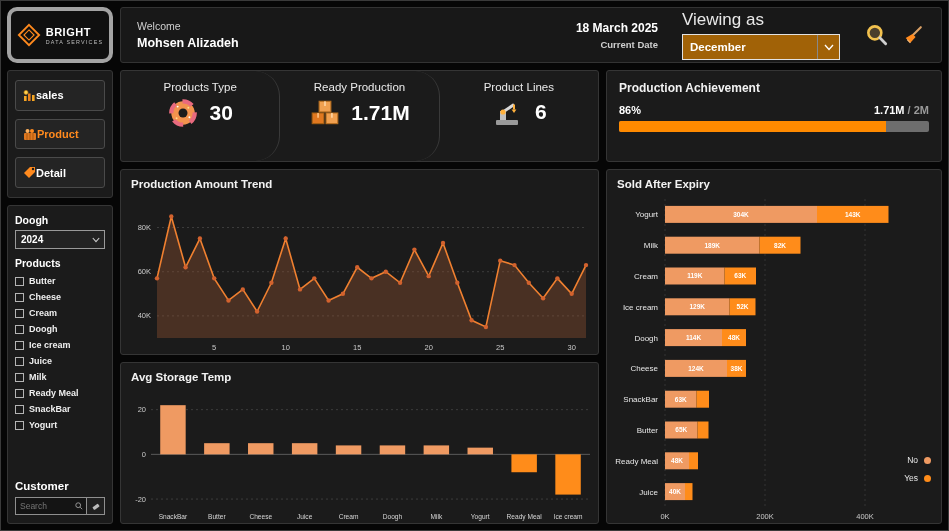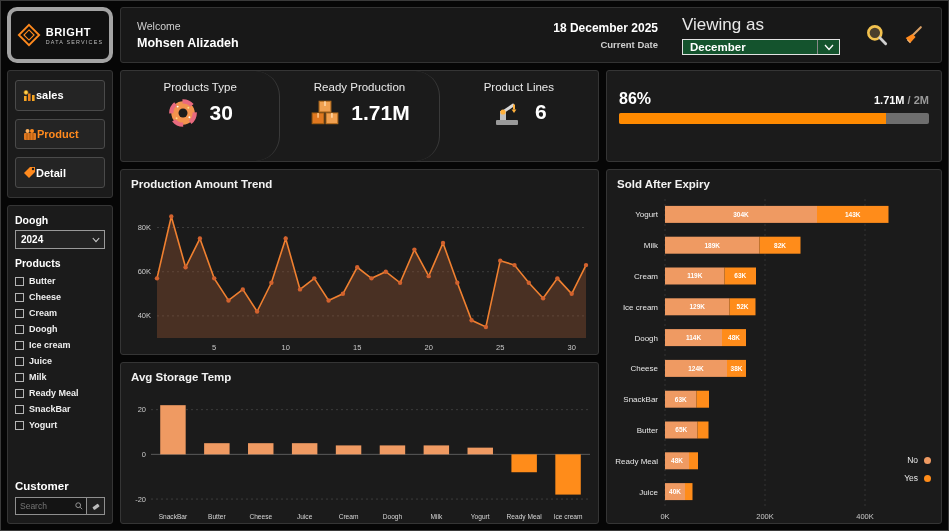--- a/index.html
+++ b/index.html
@@ -13,21 +13,21 @@
   .logo-l1{color:#fff;font-weight:bold;font-size:11px;letter-spacing:.5px;}
   .logo-l2{color:#bdbdbd;font-size:5.4px;letter-spacing:1.2px;margin-top:1px;}
   .topbar-main{flex:1;background:#181818;border:1px solid #333;border-radius:3px;display:flex;align-items:center;padding:0 16px;gap:24px;}
   .welcome-label{color:#cfcfcf;font-size:10.5px;margin-bottom:4px;}
   .user-name{color:#fff;font-size:12.5px;font-weight:bold;}
   .date-block{margin-left:auto;text-align:right;}
   .date-value{color:#fff;font-weight:bold;font-size:12px;margin-bottom:4px;}
   .date-label{color:#cfcfcf;font-size:9.5px;font-weight:bold;}
   .viewing-block{width:158px;}
   .viewing-label{color:#e8e8e8;font-size:17px;margin-bottom:4px;}
-  .select{display:flex;align-items:center;background:#14532d;border:1px solid #e2e2e2;color:#fff;font-weight:bold;font-size:11.5px;height:16px;padding:0 0 0 7px;cursor:pointer;}
+  .select{display:flex;align-items:center;background:#a16207;border:1px solid #e2e2e2;color:#fff;font-weight:bold;font-size:11.5px;height:26px;padding:0 0 0 7px;cursor:pointer;}
   .select .sel-text{flex:1;}
   .sel-chev{width:22px;height:100%;display:flex;align-items:center;justify-content:center;border-left:1px solid #888;}
   .header-icons{display:flex;align-items:center;gap:12px;}
   .icon-btn{display:flex;align-items:center;justify-content:center;cursor:pointer;}
 
   
   .body{flex:1;display:flex;gap:7px;min-height:0;}
   .panel{background:#1b1b1b;border:1px solid #353535;border-radius:3px;}
 
   
@@ -56,21 +56,21 @@
   .kpi-panel{grid-column:1;grid-row:1;display:flex;}
   .kpi-block{flex:1;padding:10px 6px 6px;display:flex;flex-direction:column;align-items:center;}
   .kpi-block.div{border-right:1px solid #3a3a3a;border-radius:25px;}
   .kpi-label{color:#eaeaea;font-size:11.5px;margin-bottom:4px;}
   .kpi-row2{display:flex;align-items:center;gap:10px;}
   .kpi-value{color:#fff;font-size:21px;font-weight:bold;}
 
   .ach-panel{grid-column:2;grid-row:1;padding:10px 12px;}
   .ach-title{color:#f2f2f2;font-weight:bold;font-size:12px;}
   .ach-row{display:flex;justify-content:space-between;align-items:baseline;margin:9px 0 5px;}
-  .ach-pct{color:#fff;font-size:16px;font-weight:bold;}
+  .ach-pct{color:#fff;font-size:11px;font-weight:bold;}
   .ach-target{font-size:11px;font-weight:bold;}
   .ach-current{color:#fff;}
   .ach-sep,.ach-max{color:#9a9a9a;}
   .progress{height:11px;background:#6e6e6e;border-radius:2px;overflow:hidden;}
   .progress-fill{height:100%;background:#ff8a00;}
 
   .chart-panel{display:flex;flex-direction:column;min-height:0;}
   .trend-panel{grid-column:1;grid-row:2;}
   .temp-panel{grid-column:1;grid-row:3;}
   .expiry-panel{grid-column:2;grid-row:2 / 4;position:relative;}
@@ -98,21 +98,21 @@
       </div>
     </div>
 
     <div class="topbar-main">
       <div class="welcome">
         <div class="welcome-label">Welcome</div>
         <div class="user-name">Mohsen Alizadeh</div>
       </div>
 
       <div class="date-block">
-        <div class="date-value">18 December 2025</div>
+        <div class="date-value">18 March 2025</div>
         <div class="date-label">Current Date</div>
       </div>
 
       <div class="viewing-block">
         <div class="viewing-label">Viewing as</div>
         <div class="select">
           <span class="sel-text">December</span>
           <span class="sel-chev">
             <svg width="10" height="7" viewBox="0 0 10 7">
                 <path d="M1 1 L5 5.5 L9 1" fill="none" stroke="#fff" stroke-width="1.3"></path>
@@ -289,20 +289,21 @@
               <circle cx="11" cy="15" r="2.6" fill="#ffb13d"></circle>
               <path d="M22 7.5 L22 12.5" stroke="#ffb13d" stroke-width="2"></path>
               <path d="M19.6 12.5 L24.4 12.5 L22 16 Z" fill="#ffb13d"></path>
             </svg>
             <span class="kpi-value">6</span>
           </div>
         </div>
       </div>
 
       <div class="panel ach-panel">
+        <div class="ach-title">Production Achievement</div>
         <div class="ach-row">
           <span class="ach-pct">86%</span>
           <span class="ach-target">
             <span class="ach-current">1.71M</span>
             <span class="ach-sep">/</span>
             <span class="ach-max">2M</span>
           </span>
         </div>
         <div class="progress">
           <div class="progress-fill" style="width: 86%;"></div>

